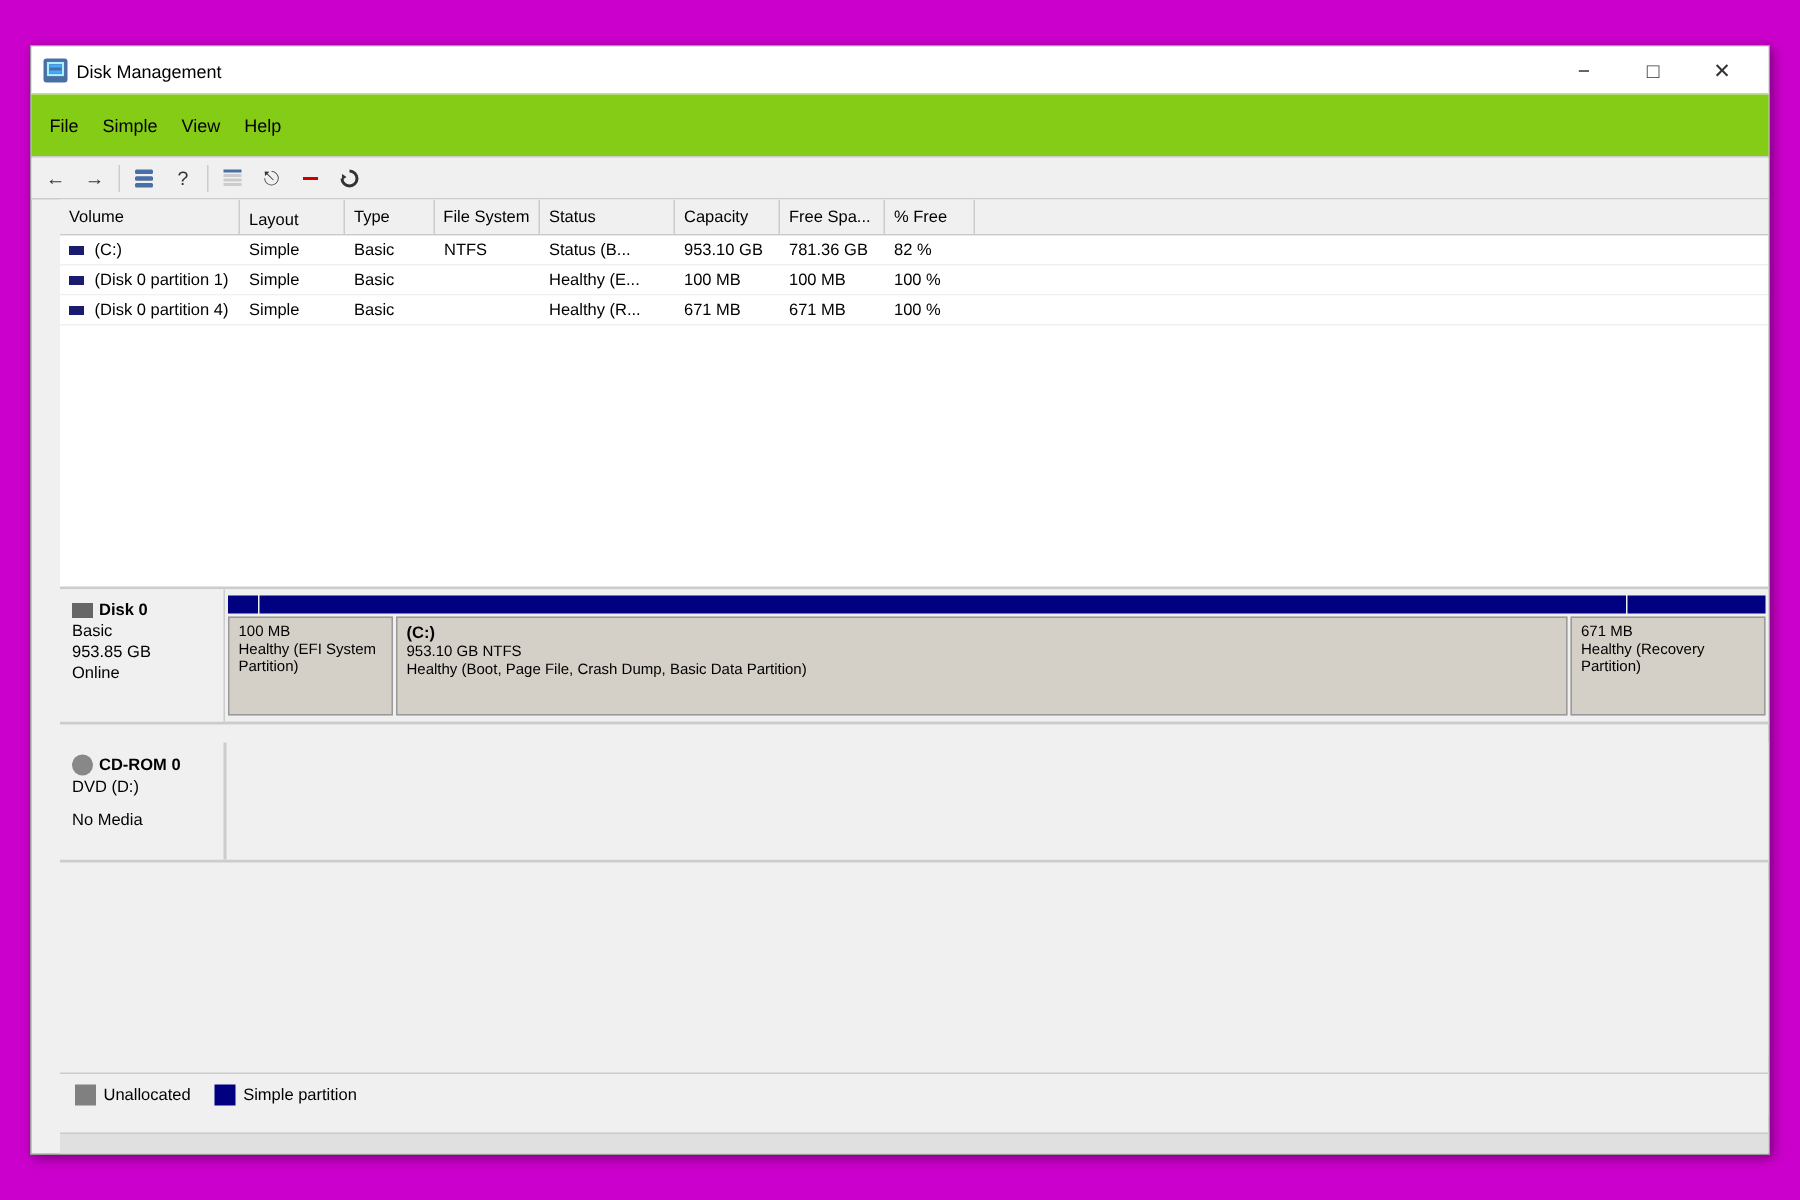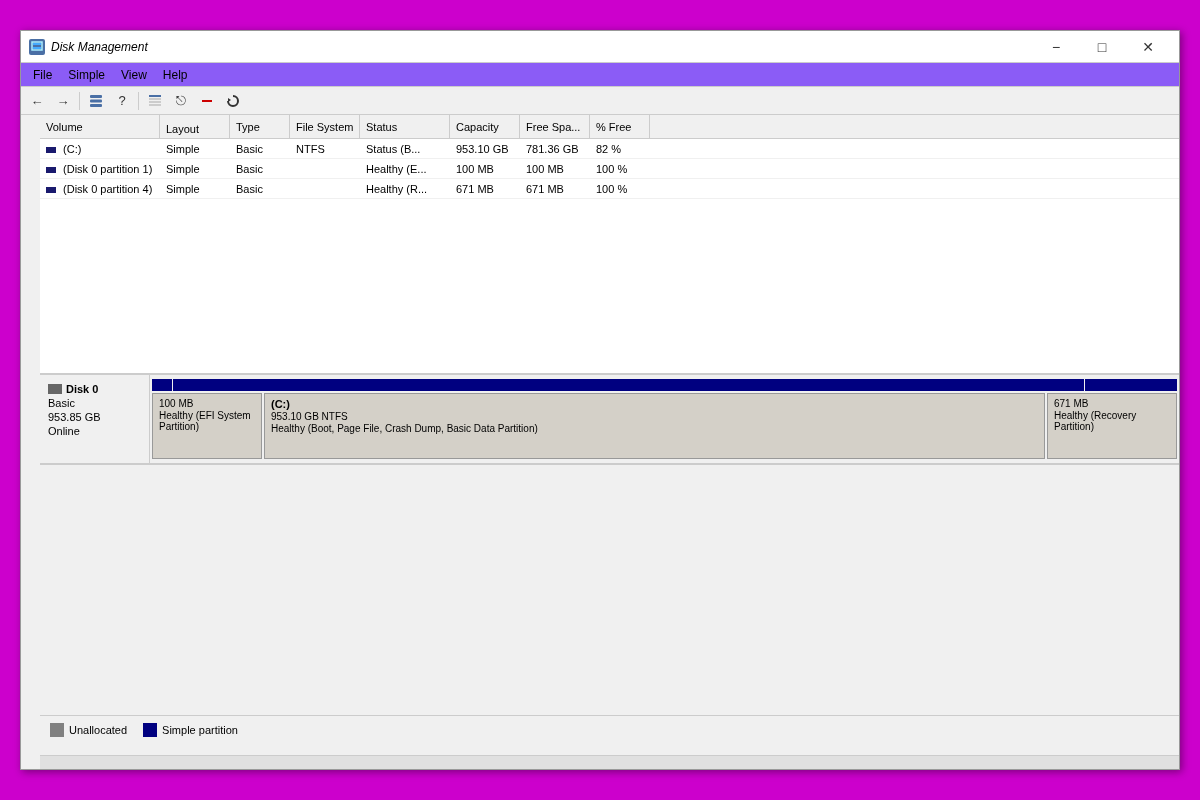--- a/index.html
+++ b/index.html
@@ -26,23 +26,22 @@
       background: #fff;
       height: 32px;
       display: flex;
       align-items: center;
       padding: 0 8px;
       border-bottom: 1px solid #ccc;
       justify-content: space-between;
     }
     .title-bar-left {
       display: flex;
-      align-items: center;
+      align-items: flex-end;
       gap: 6px;
-      font-style: italic;
     }
     .title-icon {
       width: 16px;
       height: 16px;
       background: #4a6fa5;
       border-radius: 2px;
       display: flex;
       align-items: center;
       justify-content: center;
       color: white;
@@ -63,22 +62,22 @@
       border: none;
       cursor: pointer;
       display: flex;
       align-items: center;
       justify-content: center;
       font-size: 14px;
       color: #333;
     }
 
     .menu-bar {
-      background: #8b5cf6;
-      height: 24px;
+      background: #84cc16;
+      height: 42px;
       display: flex;
       align-items: center;
       padding: 0 4px;
       border-bottom: 1px solid #ccc;
     }
     .menu-item {
       padding: 2px 8px;
       cursor: pointer;
       font-size: 12px;
       color: #000;
@@ -143,21 +142,21 @@
       overflow: hidden;
       white-space: nowrap;
       display: flex;
       align-items: center;
       cursor: pointer;
     }
 
     .col-volume { width: 120px; }
     .col-layout { width: 70px; align-items: flex-end; }
     .col-type   { width: 60px; }
-    .col-fs     { width: 70px; }
+    .col-fs     { width: 70px; justify-content: flex-end; }
     .col-status { width: 90px; }
     .col-capacity { width: 70px; align-items: center; }
     .col-freespa  { width: 70px; }
     .col-pctfree  { width: 60px; }
 
     .list-body {
       flex: 1;
       overflow-y: auto;
     }
     .list-row {
@@ -448,20 +447,32 @@
             </div>
 
             <div class="partition-box primary" style="width:12%; min-width:130px;">
               <div class="partition-detail">671 MB</div>
               <div class="partition-detail">Healthy (Recovery Partition)</div>
             </div>
           </div>
         </div>
       </div>
 
+      <div class="disk-section" style="min-height:80px;">
+        <div class="disk-label">
+          <div class="disk-label-name">
+            <span class="cdrom-icon"></span>
+            <span>CD-ROM 0</span>
+          </div>
+          <div>DVD (D:)</div>
+          <div style="height:6px;"></div>
+          <div>No Media</div>
+        </div>
+        <div style="flex:1; background:#f0f0f0; border-left:1px solid #ccc;"></div>
+      </div>
 
       <div class="spacer-section"></div>
 
       <div style="height:28px; background:#f0f0f0; border-top:1px solid #ccc; display:flex; align-items:center; padding:0 10px; gap:16px;">
         <div class="legend-item">
           <div class="legend-swatch unalloc"></div>
           <span>Unallocated</span>
         </div>
         <div class="legend-item">
           <div class="legend-swatch primary"></div>

